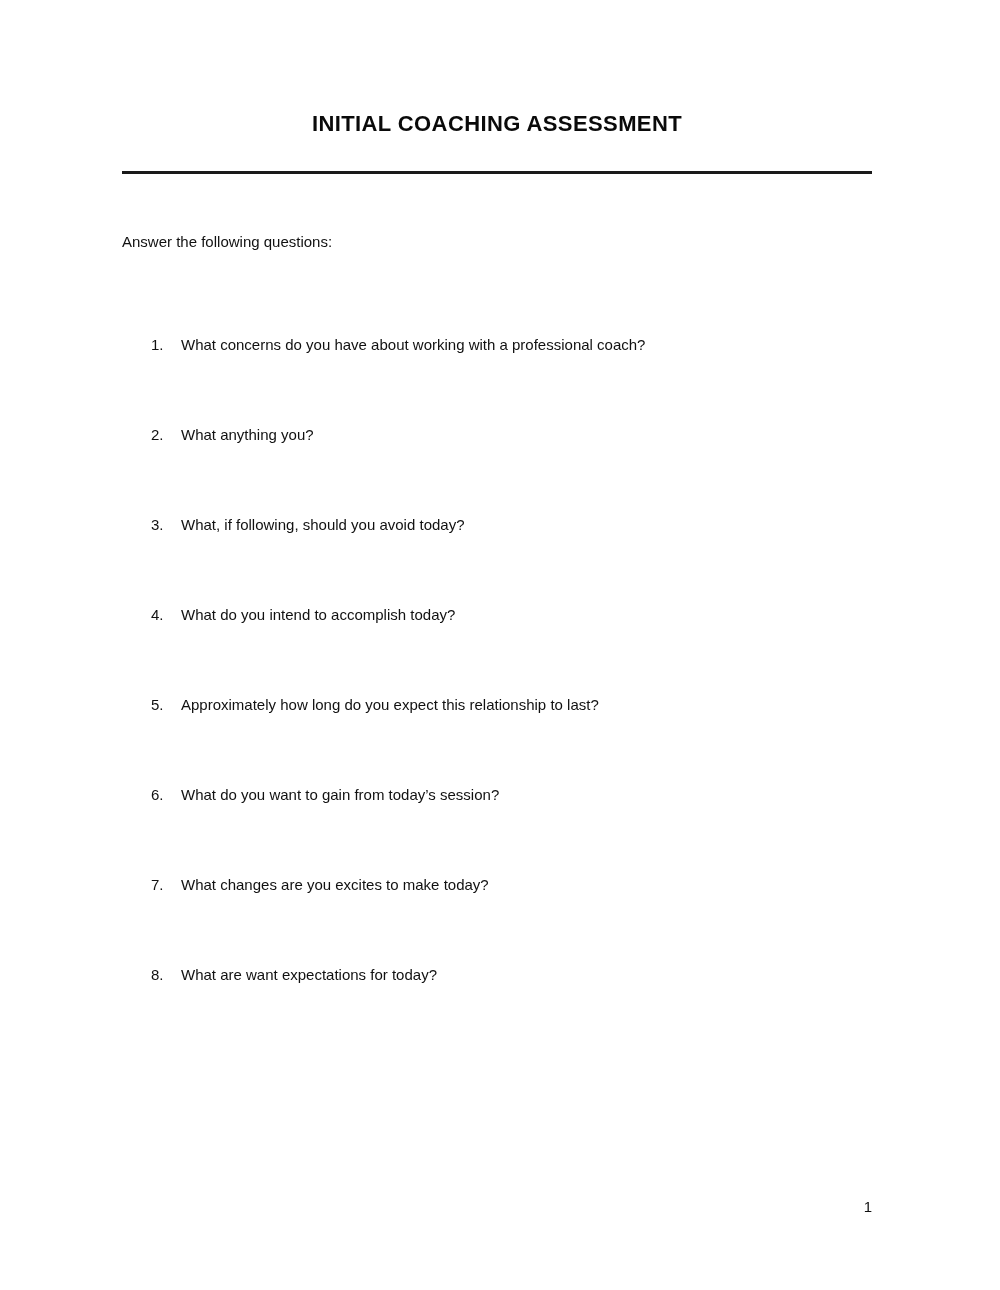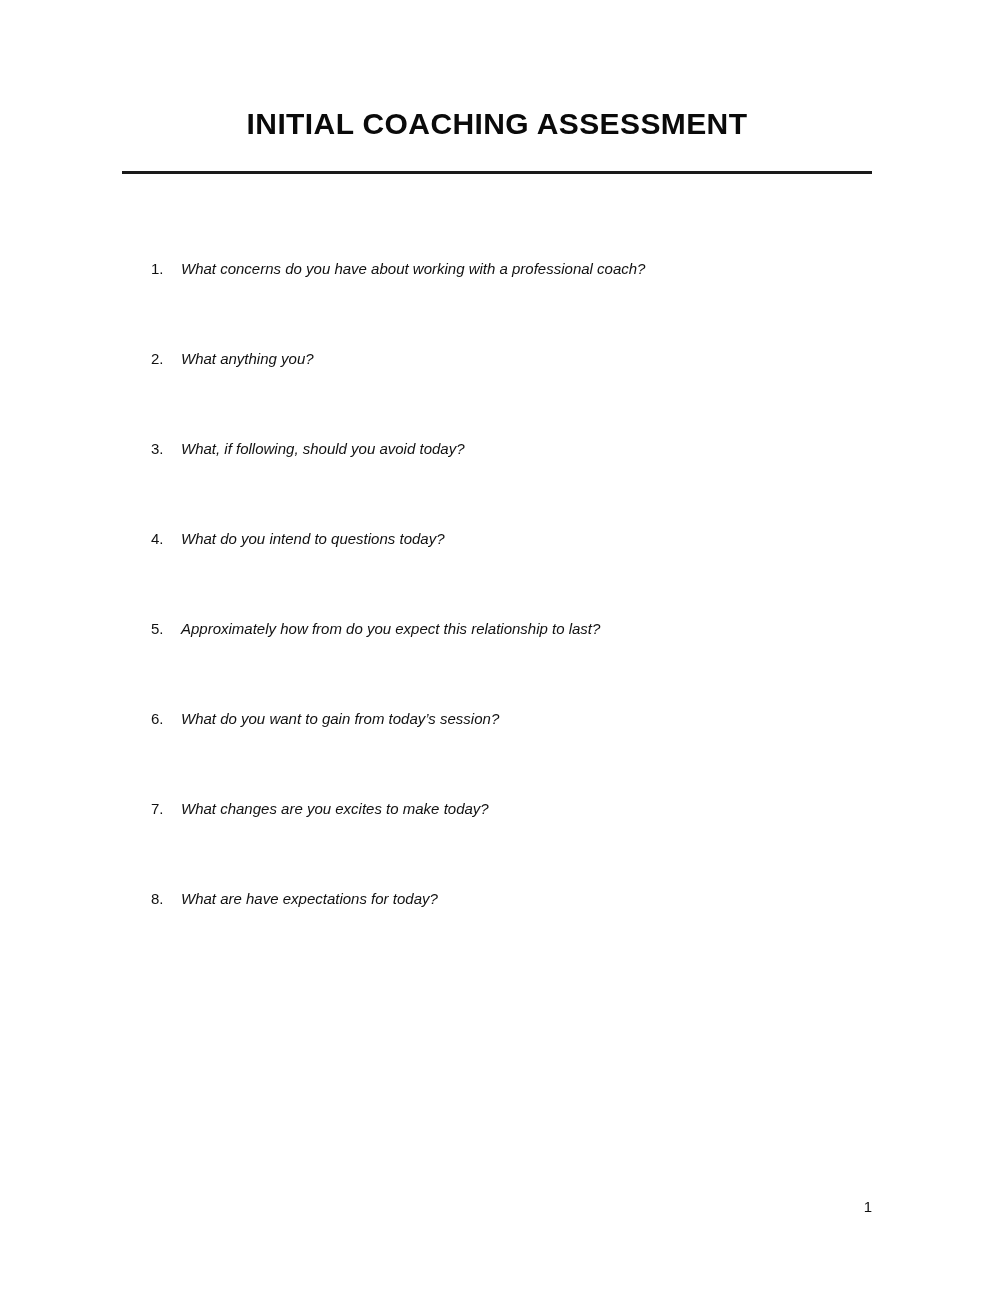--- a/index.html
+++ b/index.html
@@ -18,21 +18,21 @@
   .doc {
     position: absolute;
     left: 122px;
     top: 0;
     width: 750px;
     height: 1290px;
   }
   .doc-title {
     margin: 0;
     margin-top: 111px;
-    font-size: 30px;
+    font-size: 22px;
     line-height: 26px;
     font-weight: bold;
     text-align: center;
     letter-spacing: 0.4px;
     color: #0a0a0a;
   }
   .divider {
     margin-top: 34px;
     width: 750px;
     height: 3px;
@@ -61,21 +61,20 @@
   }
   .question-item:last-child {
     margin-bottom: 0;
   }
   .q-num {
     flex: 0 0 30px;
     width: 30px;
   }
   .q-text {
     flex: 1 1 auto;
-    font-style: italic;
   }
   .page-number {
     position: absolute;
     left: 122px;
     top: 1198px;
     width: 750px;
     text-align: right;
     font-size: 15px;
     line-height: 17px;
     color: #111111;
@@ -83,51 +82,52 @@
 </style>
 </head>
 <body>
 
 <div class="doc">
 
   <h1 class="doc-title">INITIAL COACHING ASSESSMENT</h1>
 
   <div class="divider"></div>
 
+  <p class="intro">Answer the following questions:</p>
 
   <ol class="question-list">
     <li class="question-item">
       <span class="q-num">1.</span>
       <span class="q-text">What concerns do you have about working with a professional coach?</span>
     </li>
     <li class="question-item">
       <span class="q-num">2.</span>
       <span class="q-text">What anything you?</span>
     </li>
     <li class="question-item">
       <span class="q-num">3.</span>
       <span class="q-text">What, if following, should you avoid today?</span>
     </li>
     <li class="question-item">
       <span class="q-num">4.</span>
-      <span class="q-text">What do you intend to questions today?</span>
+      <span class="q-text">What do you intend to accomplish today?</span>
     </li>
     <li class="question-item">
       <span class="q-num">5.</span>
-      <span class="q-text">Approximately how from do you expect this relationship to last?</span>
+      <span class="q-text">Approximately how long do you expect this relationship to last?</span>
     </li>
     <li class="question-item">
       <span class="q-num">6.</span>
       <span class="q-text">What do you want to gain from today’s session?</span>
     </li>
     <li class="question-item">
       <span class="q-num">7.</span>
       <span class="q-text">What changes are you excites to make today?</span>
     </li>
     <li class="question-item">
       <span class="q-num">8.</span>
-      <span class="q-text">What are have expectations for today?</span>
+      <span class="q-text">What are want expectations for today?</span>
     </li>
   </ol>
 
 </div>
 
 <div class="page-number">1</div>
 
 </body></html>

